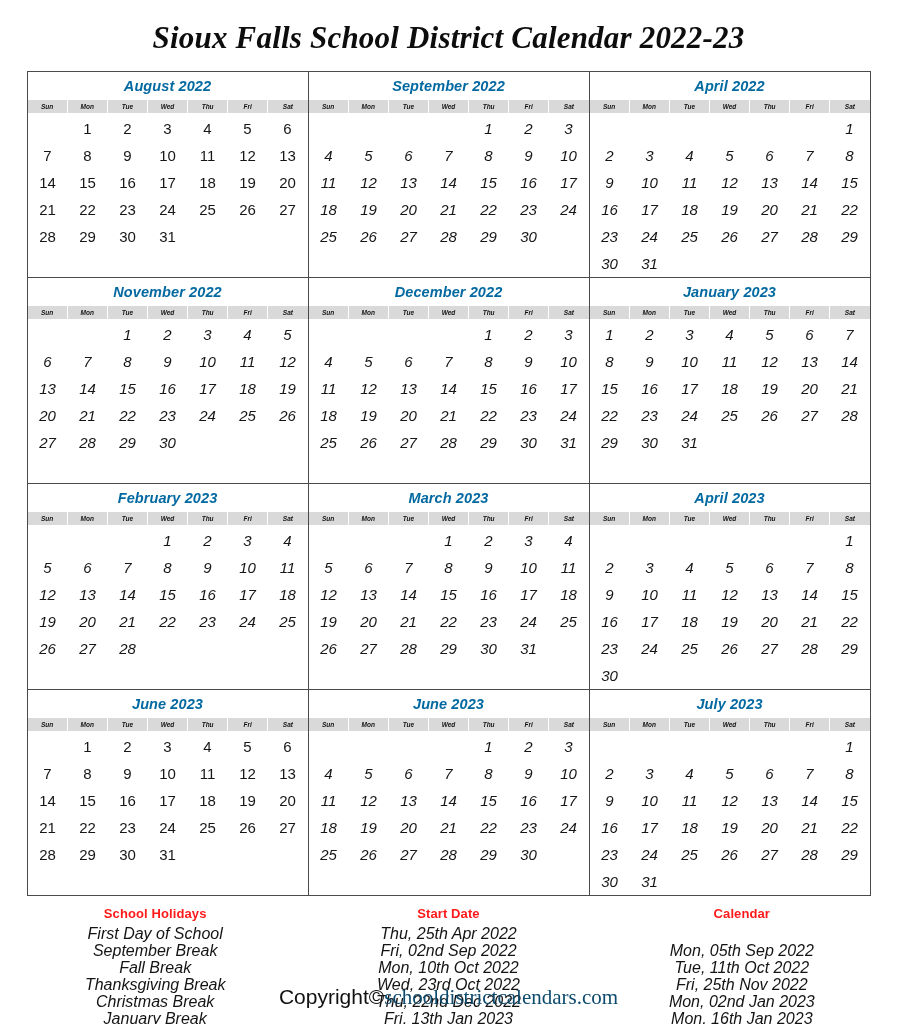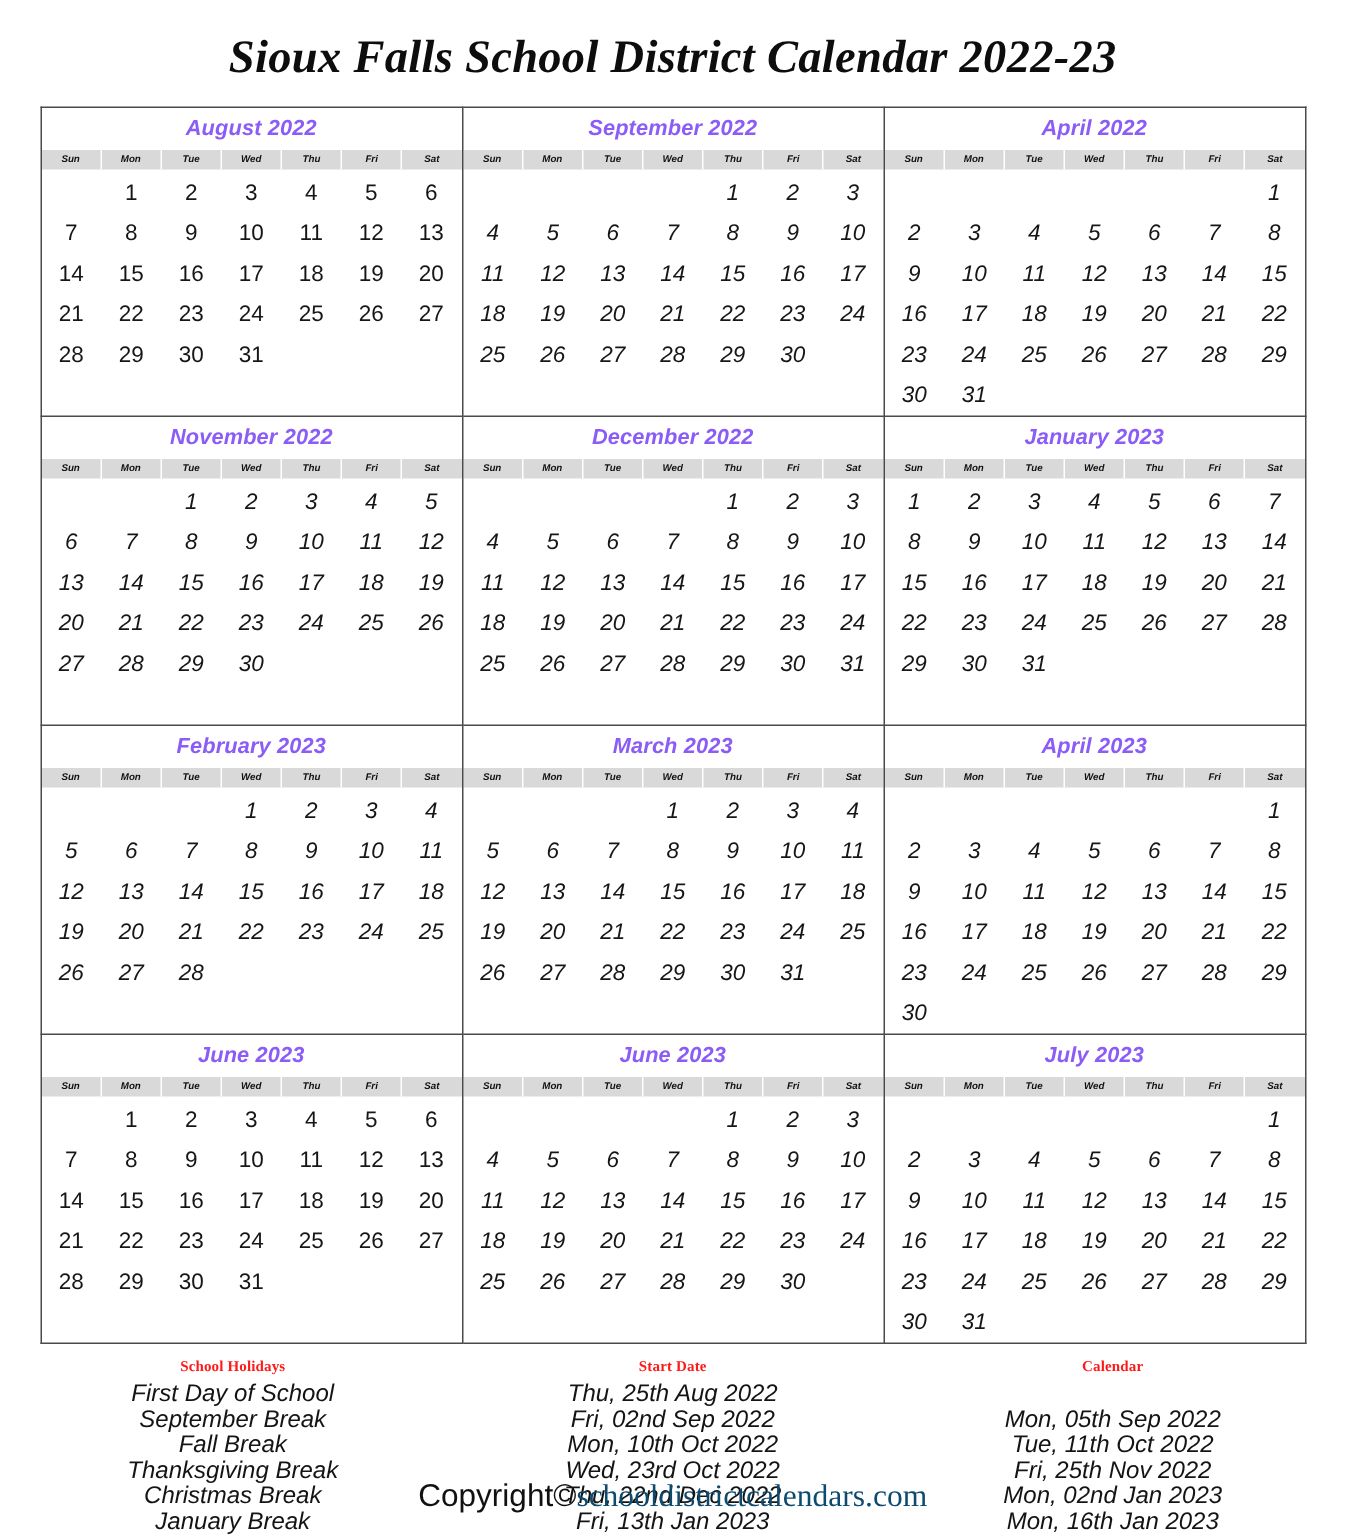--- a/index.html
+++ b/index.html
@@ -58,21 +58,21 @@
   .month {
     padding: 0;
   }
   .month-title {
     text-align: center;
     font-family: "Liberation Sans", sans-serif;
     font-weight: bold;
     font-style: italic;
     font-size: 14.5px;
     padding: 6px 0 6px 0;
-    color: #8b5cf6;
+    color: #0369a1;
     letter-spacing: 0.1px;
   }
   .month.upright .month-title {
     font-style: italic;
   }
 
   .dow-row {
     display: flex;
     background: #d9d9d9;
     height: 13px;
@@ -117,22 +117,22 @@
     display: flex;
     align-items: flex-start;
   }
   .legend-col {
     flex: 1 1 0;
     text-align: center;
   }
   .legend-head {
     color: #ff1a1a;
     font-weight: bold;
-    font-size: 10px;
-    font-family: Liberation Serif, serif;
+    font-size: 13px;
+    font-family: Liberation Sans, sans-serif;
     padding-bottom: 4px;
     letter-spacing: 0.1px;
   }
   .legend-item {
     font-family: "Liberation Sans", sans-serif;
     font-style: italic;
     font-size: 16px;
     line-height: 17px;
     color: #141414;
     white-space: nowrap;
@@ -885,21 +885,21 @@
           <div class="legend-item">Fall Break</div>
           <div class="legend-item">Thanksgiving Break</div>
           <div class="legend-item">Christmas Break</div>
           <div class="legend-item">January Break</div>
           <div class="legend-item">Mid Winter Break</div>
         </div>
     </div>
     <div class="legend-col">
       <div class="legend-head">Start Date</div>
       <div>
-          <div class="legend-item">Thu, 25th Aug 2022</div>
+          <div class="legend-item">Thu, 25th Apr 2022</div>
           <div class="legend-item">Fri, 02nd Sep 2022</div>
           <div class="legend-item">Mon, 10th Oct 2022</div>
           <div class="legend-item">Wed, 23rd Oct 2022</div>
           <div class="legend-item">Thu, 22nd Dec 2022</div>
           <div class="legend-item">Fri, 13th Jan 2023</div>
           <div class="legend-item">Mon, 20th Feb 2023</div>
         </div>
     </div>
     <div class="legend-col">
       <div class="legend-head">Calendar</div>

